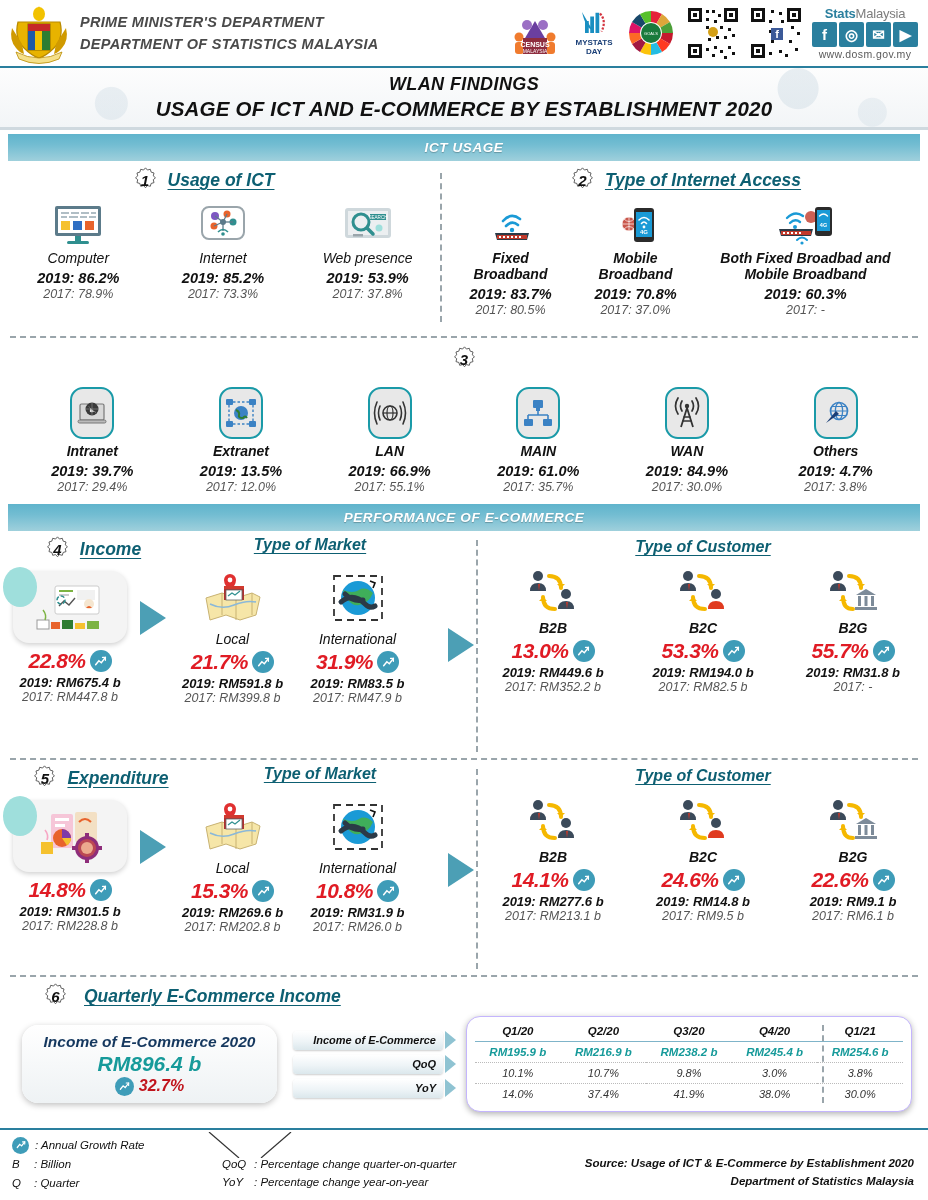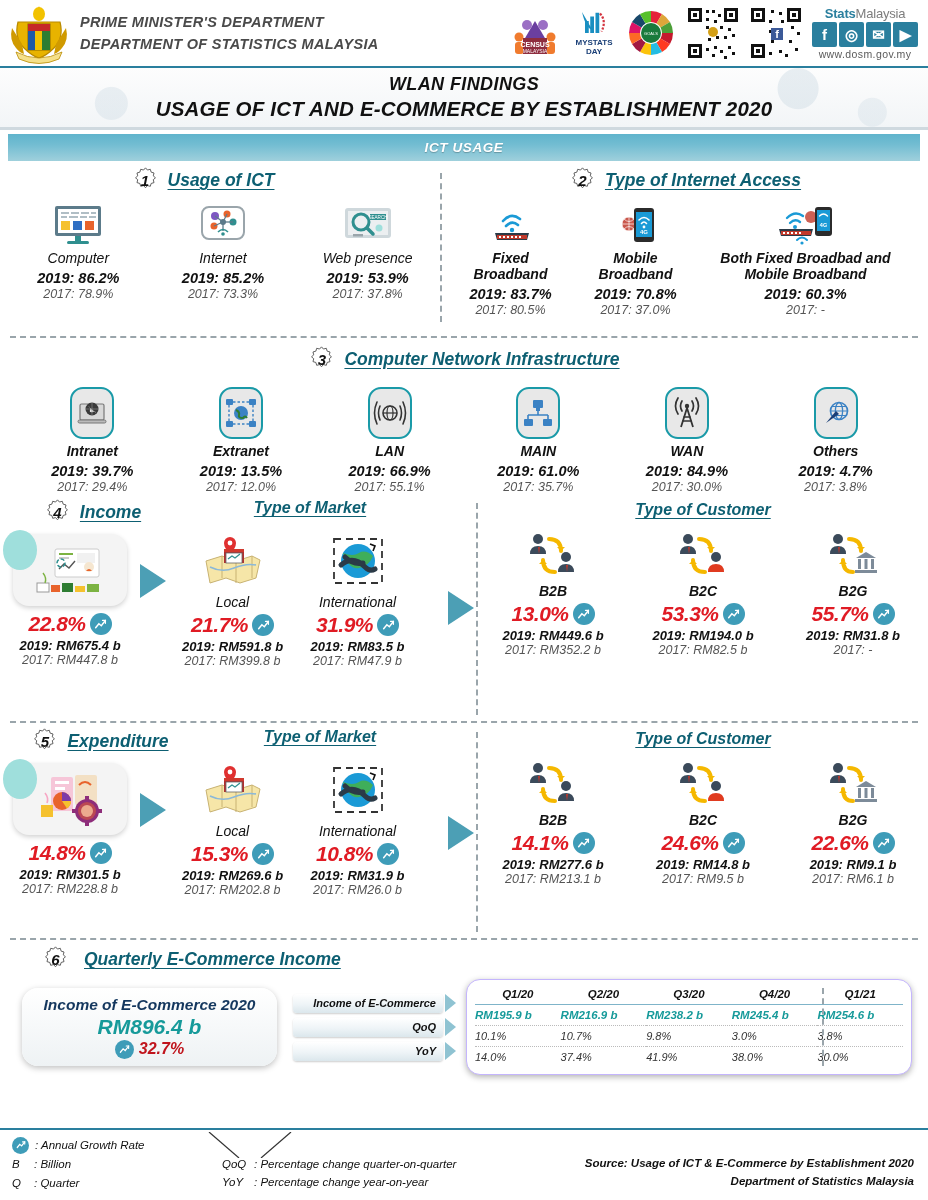--- a/index.html
+++ b/index.html
@@ -150,21 +150,21 @@
   .qtable {
     width: 446px; border-radius: 14px; background:#fff;
     box-shadow: 0 2px 6px rgba(0,0,0,.3); border:1px solid #c4b5fd;
     padding: 5px 8px 7px 8px; position: relative;
   }
   .qtable table { width:100%; border-collapse: collapse; }
   .qtable th {
     font-size: 11.5px; font-weight: bold; font-style: italic; color:#111;
     padding: 3px 0 4px 0; border-bottom: 1.5px solid #7fb4c9; text-align:center;
   }
-  .qtable td { padding: 4px 0; }
+  .qtable td { text-align:center; padding: 4px 0; }
   .qtable .v { font-size: 11.5px; font-weight: bold; font-style: italic; color:#169a9a; }
   .qtable tr.vrow td { border-bottom: 1.5px dotted #bbb; }
   .qtable tr.prow td { font-size: 11px; font-style: italic; color:#333; border-bottom: 1.5px dotted #bbb;}
   .qtable tr.prow.last td { border-bottom: none; }
   .qtable .sep { position:absolute; left:355px; top:8px; bottom:8px; border-left:2px dashed #9aa5ab; }
 
   
   .footer { position:absolute; left:0; right:0; bottom:0; height:72px; border-top:2px solid #2a7f9e; }
   .legend { position:absolute; left:12px; top:6px; font-size:11.5px; font-style:italic; color:#111; line-height:1.65;}
   .legend .r { display:flex; align-items:center; gap:6px;}
@@ -525,21 +525,20 @@
   <div class="hdash" style="margin-top:4px;"></div>
 
   <div style="margin-top:8px;">
     <div class="nhead">
       <div class="gear">
         <svg viewBox="0 0 32 32">
             <path d="M16 1 l2.3 2.6 3.4-.9 1 3.4 3.4 1 -.9 3.4 2.6 2.3 -2.6 2.3 .9 3.4 -3.4 1 -1 3.4 -3.4-.9 -2.3 2.6 -2.3-2.6 -3.4 .9 -1-3.4 -3.4-1 .9-3.4 -2.6-2.3 2.6-2.3 -.9-3.4 3.4-1 1-3.4 3.4 .9z" fill="#fff" stroke="#555" stroke-width="1.1"></path>
           </svg>
         <b>3</b>
       </div>
-      <div class="ttl">Computer Network Infrastructure</div>
     </div>
 
     <div style="display:flex; justify-content:space-around; margin-top:14px; padding:0 18px;">
 
       <div class="stat" style="width:140px;">
         <div class="tile">
           <svg width="32" height="30" viewBox="0 0 32 30">
             <rect x="4" y="6" width="24" height="16" rx="1.5" fill="#d8d8d8" stroke="#777" stroke-width="1.2"></rect>
             <rect x="2" y="22" width="28" height="3" rx="1.5" fill="#bbb" stroke="#777" stroke-width="1"></rect>
             <circle cx="16" cy="11" r="6.5" fill="#3a3a3a"></circle>
@@ -640,20 +639,21 @@
             <path d="M6 26 L16 14 L19 17 Z" fill="#1a3f77"></path>
           </svg>
         </div>
         <div class="lbl bold">Others</div>
         <div class="y19">2019: 4.7%</div>
         <div class="y17">2017: 3.8%</div>
       </div>
     </div>
   </div>
 
+  <div class="banner" style="margin-top:10px;">PERFORMANCE OF E-COMMERCE</div>
 
   <div style="display:flex; margin-top:5px; height:222px;">
 
     <div style="width:450px; position:relative;">
       <div style="display:flex;">
         <div class="nhead" style="width:185px;">
           <div class="gear">
             <svg viewBox="0 0 32 32">
                 <path d="M16 1 l2.3 2.6 3.4-.9 1 3.4 3.4 1 -.9 3.4 2.6 2.3 -2.6 2.3 .9 3.4 -3.4 1 -1 3.4 -3.4-.9 -2.3 2.6 -2.3-2.6 -3.4 .9 -1-3.4 -3.4-1 .9-3.4 -2.6-2.3 2.6-2.3 -.9-3.4 3.4-1 1-3.4 3.4 .9z" fill="#fff" stroke="#555" stroke-width="1.1"></path>
               </svg>

